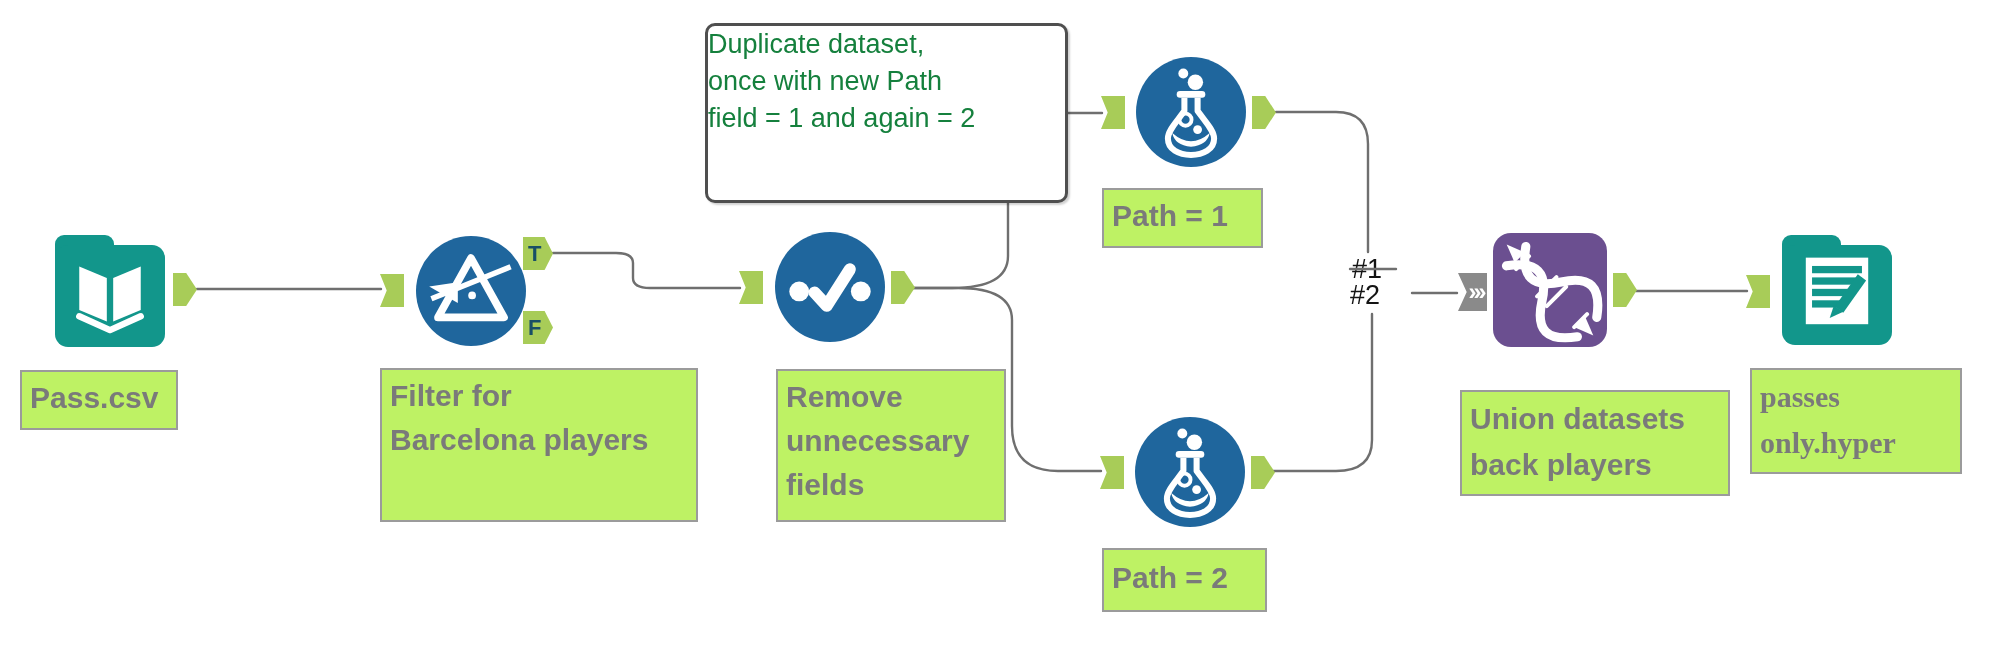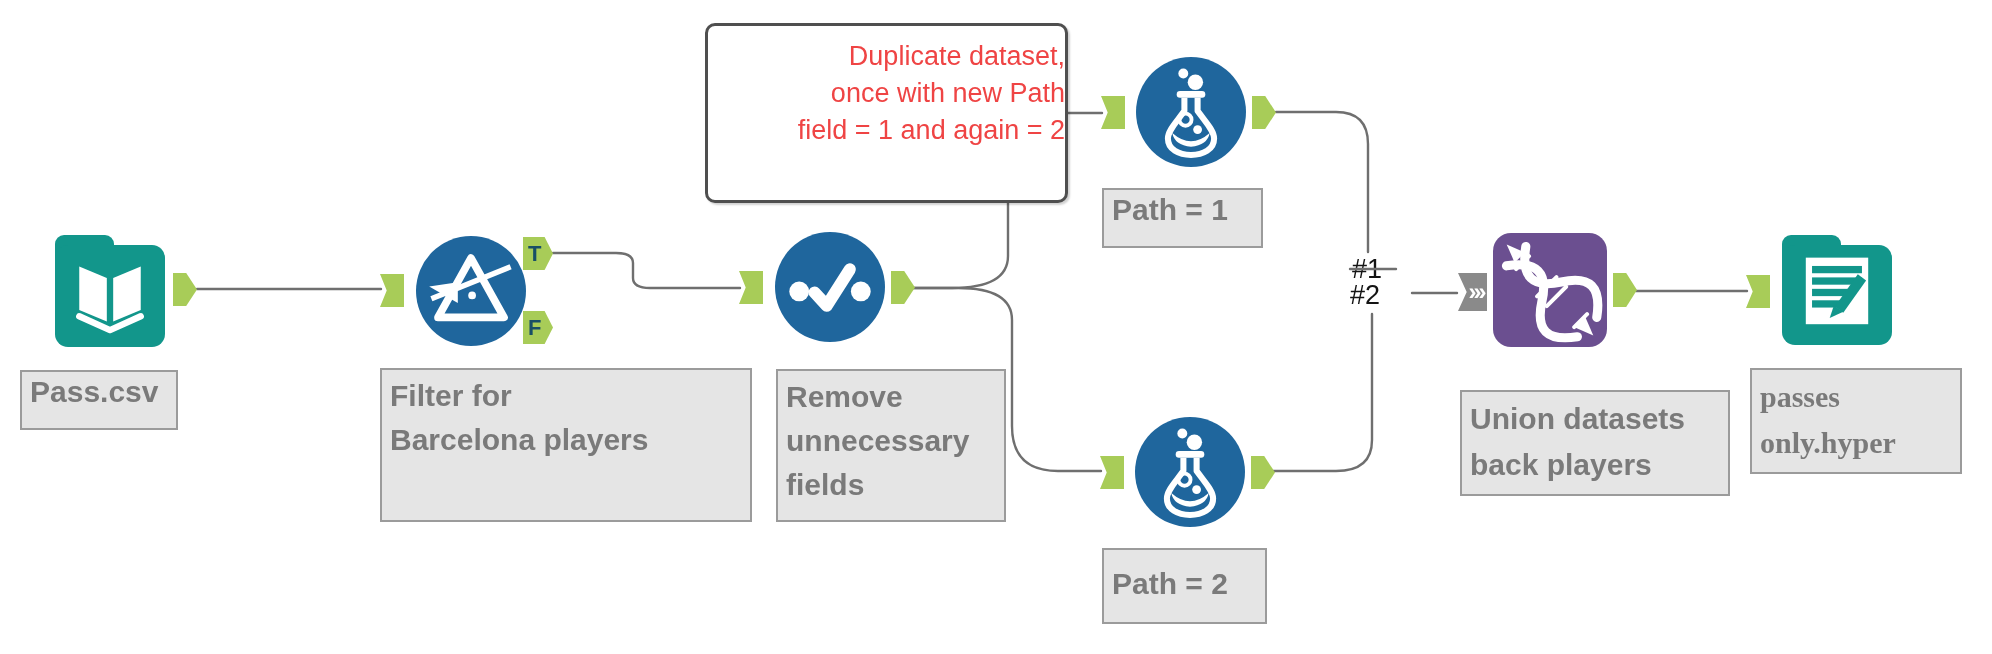--- a/index.html
+++ b/index.html
@@ -22,29 +22,29 @@
   .anchor.out{clip-path:polygon(0 0,55% 0,100% 50%,55% 100%,0 100%);}
   .anchor.in{clip-path:polygon(0 0,100% 0,100% 100%,0 100%,28% 50%);}
   .anchor.tf{clip-path:polygon(0 0,72% 0,100% 50%,72% 100%,0 100%);
     display:flex;align-items:center;justify-content:flex-start;
     color:#184F66;font-weight:bold;font-size:22px;padding-left:5px;box-sizing:border-box;}
   .marker{position:absolute;z-index:4;background:#8A8A8A;
     clip-path:polygon(0 0,100% 0,100% 100%,0 100%,30% 50%);
     display:flex;align-items:center;justify-content:center;
     color:#fff;font-weight:bold;font-size:24px;letter-spacing:-3px;padding-left:7px;box-sizing:border-box;}
   
-  .caption{position:absolute;z-index:3;background:#e5e5e5;border:2px solid #9B9B9B;
+  .caption{position:absolute;z-index:3;background:#bef264;border:2px solid #9B9B9B;
     color:#7A7A7A;font-weight:bold;font-size:30px;line-height:44px;
-    padding:4px 4px 16px 8px;box-sizing:border-box;white-space:nowrap;overflow:hidden;}
+    padding:4px 4px 4px 8px;box-sizing:border-box;white-space:nowrap;overflow:hidden;}
   .caption.single{display:flex;align-items:center;padding-top:0;}
   
   .comment{position:absolute;z-index:2;background:#fff;border:3px solid #4F4F4F;border-radius:10px;
     box-shadow:2px 2px 2px rgba(0,0,0,0.18);
-    color:#ef4444;font-size:27px;line-height:37px;text-align:right;
-    padding-top:12px;box-sizing:border-box;}
+    color:#15803d;font-size:27px;line-height:37px;text-align:left;
+    box-sizing:border-box;}
   
   .conn-label{position:absolute;z-index:0;color:#141414;font-size:27px;line-height:27px;}
 </style>
 </head>
 <body>
 
 <div id="canvas">
 
   <div class="conn-label" style="left:1352px;top:256px;">#1</div>
   <div class="conn-label" style="left:1350px;top:282px;">#2</div>
@@ -91,21 +91,21 @@
       <circle cx="51" cy="54" r="3.5" fill="#fff"></circle>
     </svg>
   </div>
   <div class="anchor in" style="left:380px;top:274px;width:24px;height:33px;"></div>
   <div class="anchor tf" style="left:523px;top:237px;width:30px;height:33px;">
     <span>T</span>
   </div>
   <div class="anchor tf" style="left:523px;top:311px;width:30px;height:33px;">
     <span>F</span>
   </div>
-  <div class="caption" style="left:380px;top:368px;width:372px;height:154px;">
+  <div class="caption" style="left:380px;top:368px;width:318px;height:154px;">
     <div>Filter for</div>
     <div>Barcelona players</div>
   </div>
 
   <div class="tool tool-circle" style="left:775px;top:232px;width:110px;height:110px;">
     <svg class="glyph" viewBox="0 0 100 100">
       <circle cx="22" cy="54" r="9" fill="#fff"></circle>
       <circle cx="78" cy="54" r="9" fill="#fff"></circle>
       <path d="M36 55 L47 67 L68 34" stroke="#fff" stroke-width="11" fill="none" stroke-linecap="round" stroke-linejoin="round"></path>
     </svg>
@@ -141,21 +141,21 @@
       <circle cx="54" cy="23" r="7" fill="#fff"></circle>
       <rect x="37" y="31" width="26" height="6" rx="3" fill="#fff"></rect>
       <path d="M44 37 L44 49 C36 60 29 67 29 74 C29 84 39 89 50 89 C61 89 71 84 71 74 C71 67 64 60 56 49 L56 37" fill="none" stroke="#fff" stroke-width="5.5" stroke-linejoin="round"></path>
       <path d="M33 69 Q50 84 67 69 Q65 80 50 81.5 Q35 80 33 69 Z" fill="#fff"></path>
       <circle cx="45" cy="57" r="5.5" fill="none" stroke="#fff" stroke-width="3.5"></circle>
       <circle cx="56" cy="66" r="4" fill="#fff"></circle>
     </svg>
   </div>
   <div class="anchor in" style="left:1100px;top:456px;width:24px;height:33px;"></div>
   <div class="anchor out" style="left:1251px;top:456px;width:24px;height:33px;"></div>
-  <div class="caption single" style="left:1102px;top:548px;width:165px;height:76px;align-items:flex-end;">
+  <div class="caption single" style="left:1102px;top:548px;width:165px;height:64px;">
     <span>Path = 2</span>
   </div>
 
   <div class="marker" style="left:1458px;top:273px;width:29px;height:38px;">
     <span>›››</span>
   </div>
   <div class="tool tool-square" style="left:1493px;top:233px;width:114px;height:114px;">
     <svg class="glyph" viewBox="0 0 100 100">
       <g transform="rotate(-45 50 50)" stroke="#fff" fill="none" stroke-linecap="round">
         <path d="M38 8 C60 24 60 38 38 52 C16 66 16 80 38 96" stroke-width="8"></path>

